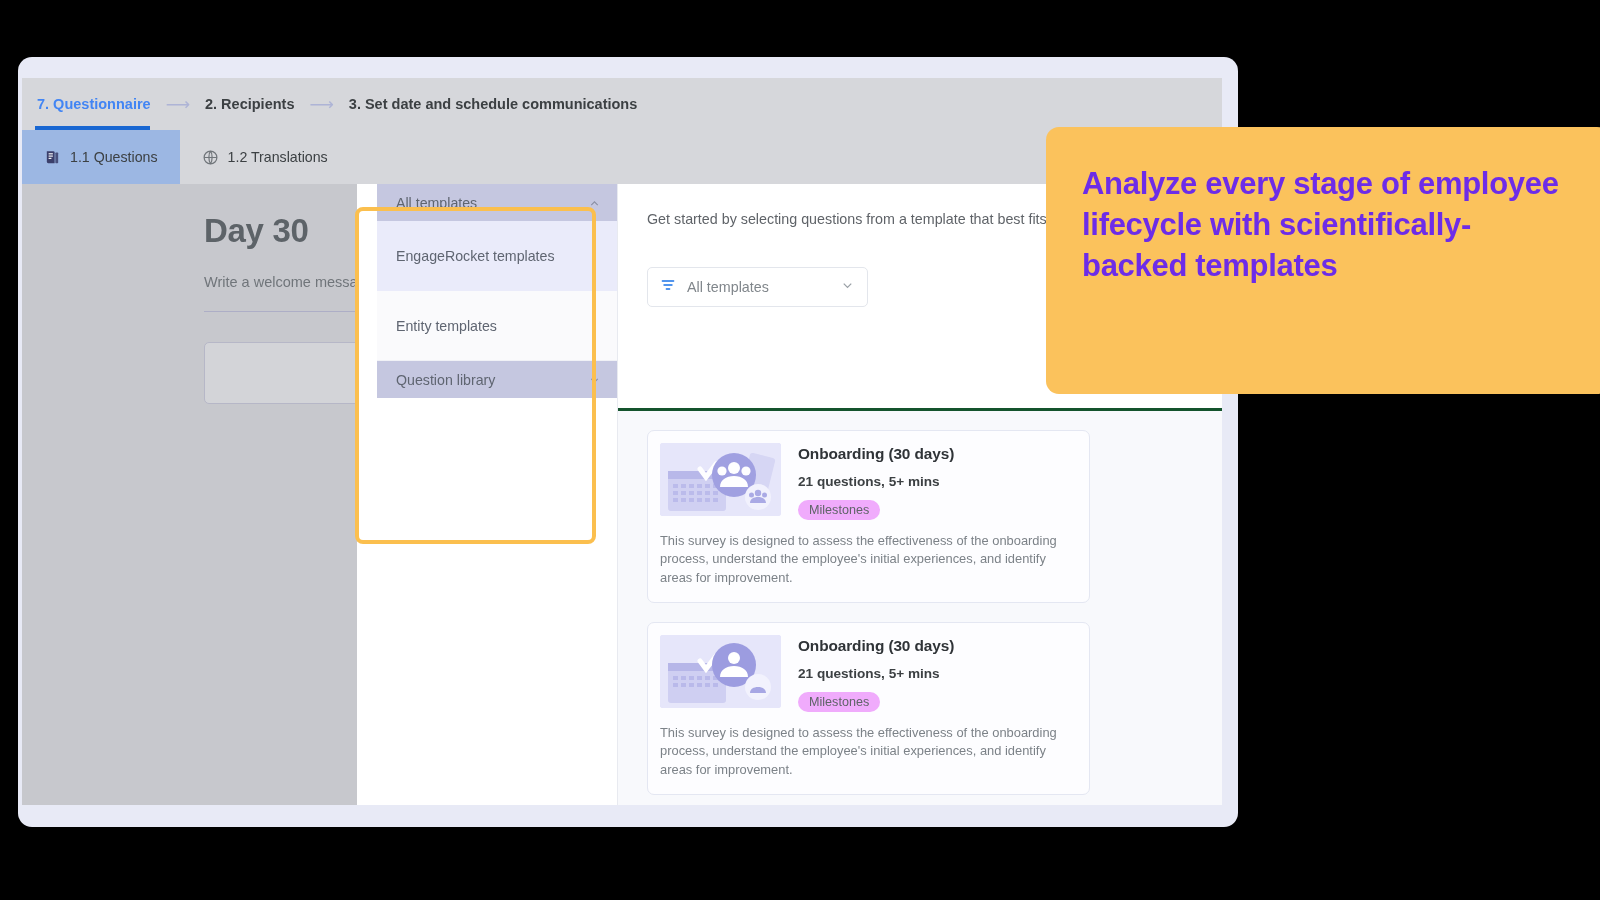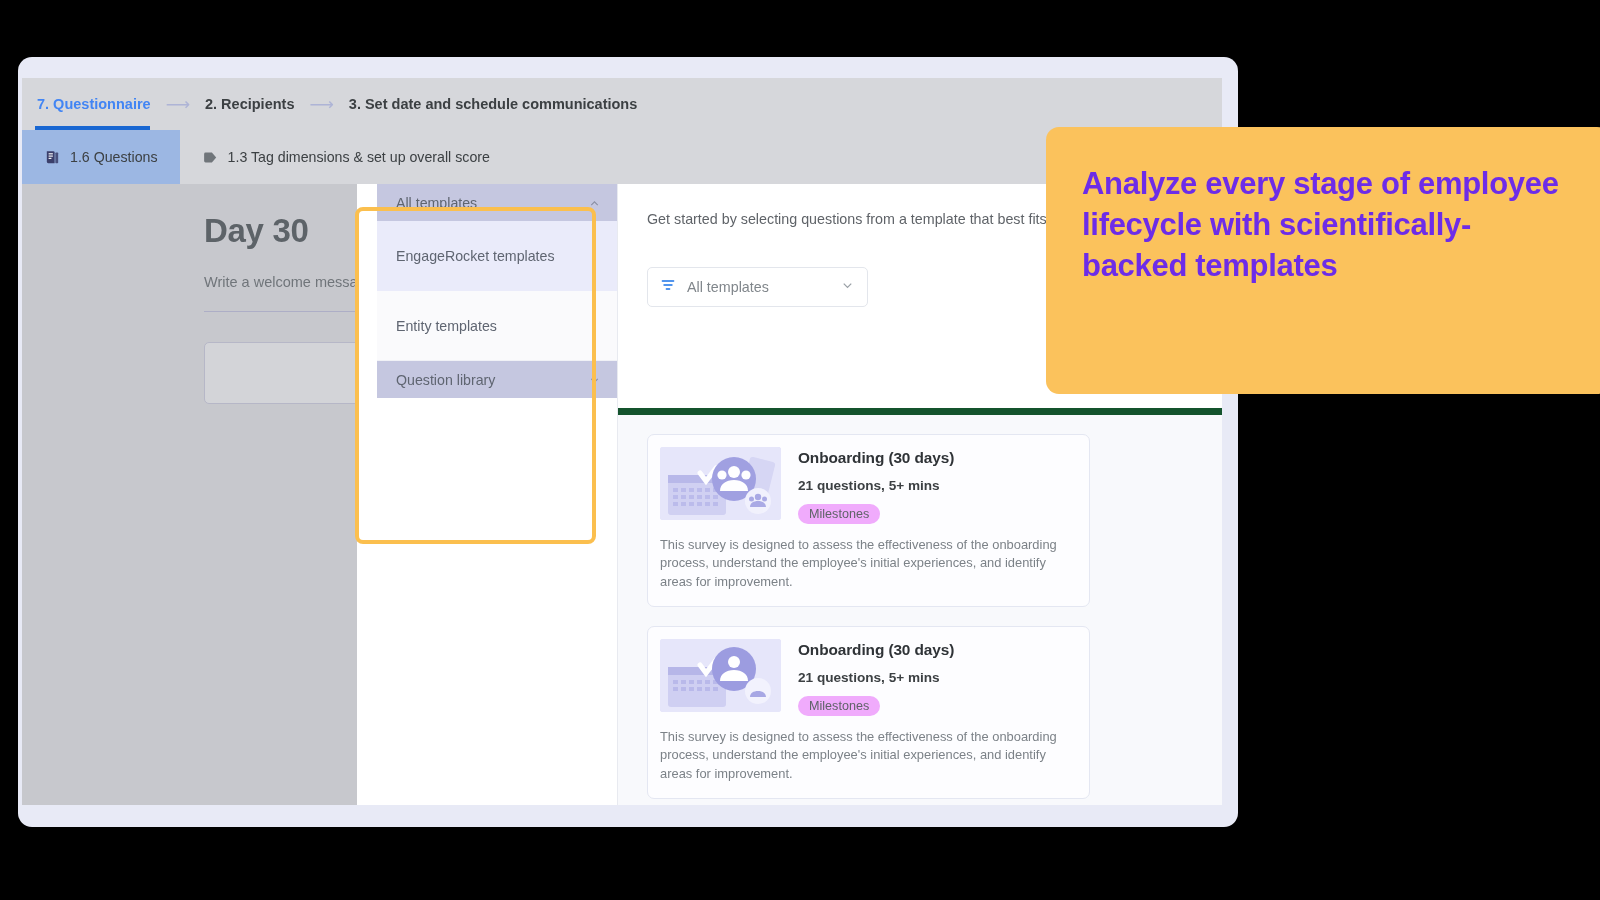--- a/index.html
+++ b/index.html
@@ -163,21 +163,21 @@
     background: #fff;
     display: flex; align-items: center; gap: 11px;
     padding: 0 12px;
   }
   .filter-select .fval { font-size: 14.3px; color: #80868b; flex: 1; }
 
   .cards-region {
     position: absolute; left: 0; top: 224px;
     width: 604px; height: 485px;
     background: #f8f9fc;
-    border-top: 7px solid #14532d;
+    border-top: 3px solid #14532d;
     padding: 19px 0 8px 0;
   }
   .cards-grid {
     display: flex; flex-wrap: wrap;
     gap: 19px; padding-left: 29px;
   }
   .tcard {
     width: 443px; flex: none;
     background: #fdfdff;
     border: 1px solid #e4e7f2;
@@ -250,29 +250,30 @@
       <div class="subtab active">
         <span class="tabicon">
           <svg width="17" height="17" viewBox="0 0 24 24" fill="#3b3f6b">
             <path d="M4 3h9a2 2 0 0 1 2 2v15H6a2 2 0 0 1-2-2V3z"></path>
             <rect x="16" y="5" width="4" height="15" rx="1" opacity=".85"></rect>
             <rect x="6.5" y="6" width="6" height="1.6" fill="#fff"></rect>
             <rect x="6.5" y="9.2" width="6" height="1.6" fill="#fff"></rect>
             <rect x="6.5" y="12.4" width="4" height="1.6" fill="#fff"></rect>
           </svg>
         </span>
-        <span>1.6 Questions</span>
+        <span>1.1 Questions</span>
       </div>
       <div class="subtab">
         <span class="tabicon">
-          <svg width="17" height="17" viewBox="0 0 24 24" fill="#70757a">
-            <path d="M3 7a2 2 0 0 1 2-2h9l6 7-6 7H5a2 2 0 0 1-2-2V7z"></path>
+          <svg width="17" height="17" viewBox="0 0 24 24" fill="none" stroke="#70757a" stroke-width="1.7">
+            <circle cx="12" cy="12" r="9"></circle>
+            <path d="M3 12h18M12 3c3 3.2 3 14 0 18M12 3C9 6.2 9 17 12 21"></path>
           </svg>
         </span>
-        <span>1.3 Tag dimensions &amp; set up overall score</span>
+        <span>1.2 Translations</span>
       </div>
     </div>
 
     <div class="content-strip">
 
       <div class="left-pane">
         <div class="day-title">Day 30</div>
         <div class="welcome-label">Write a welcome message</div>
         <div class="welcome-rule"></div>
         <div class="welcome-box"></div>

